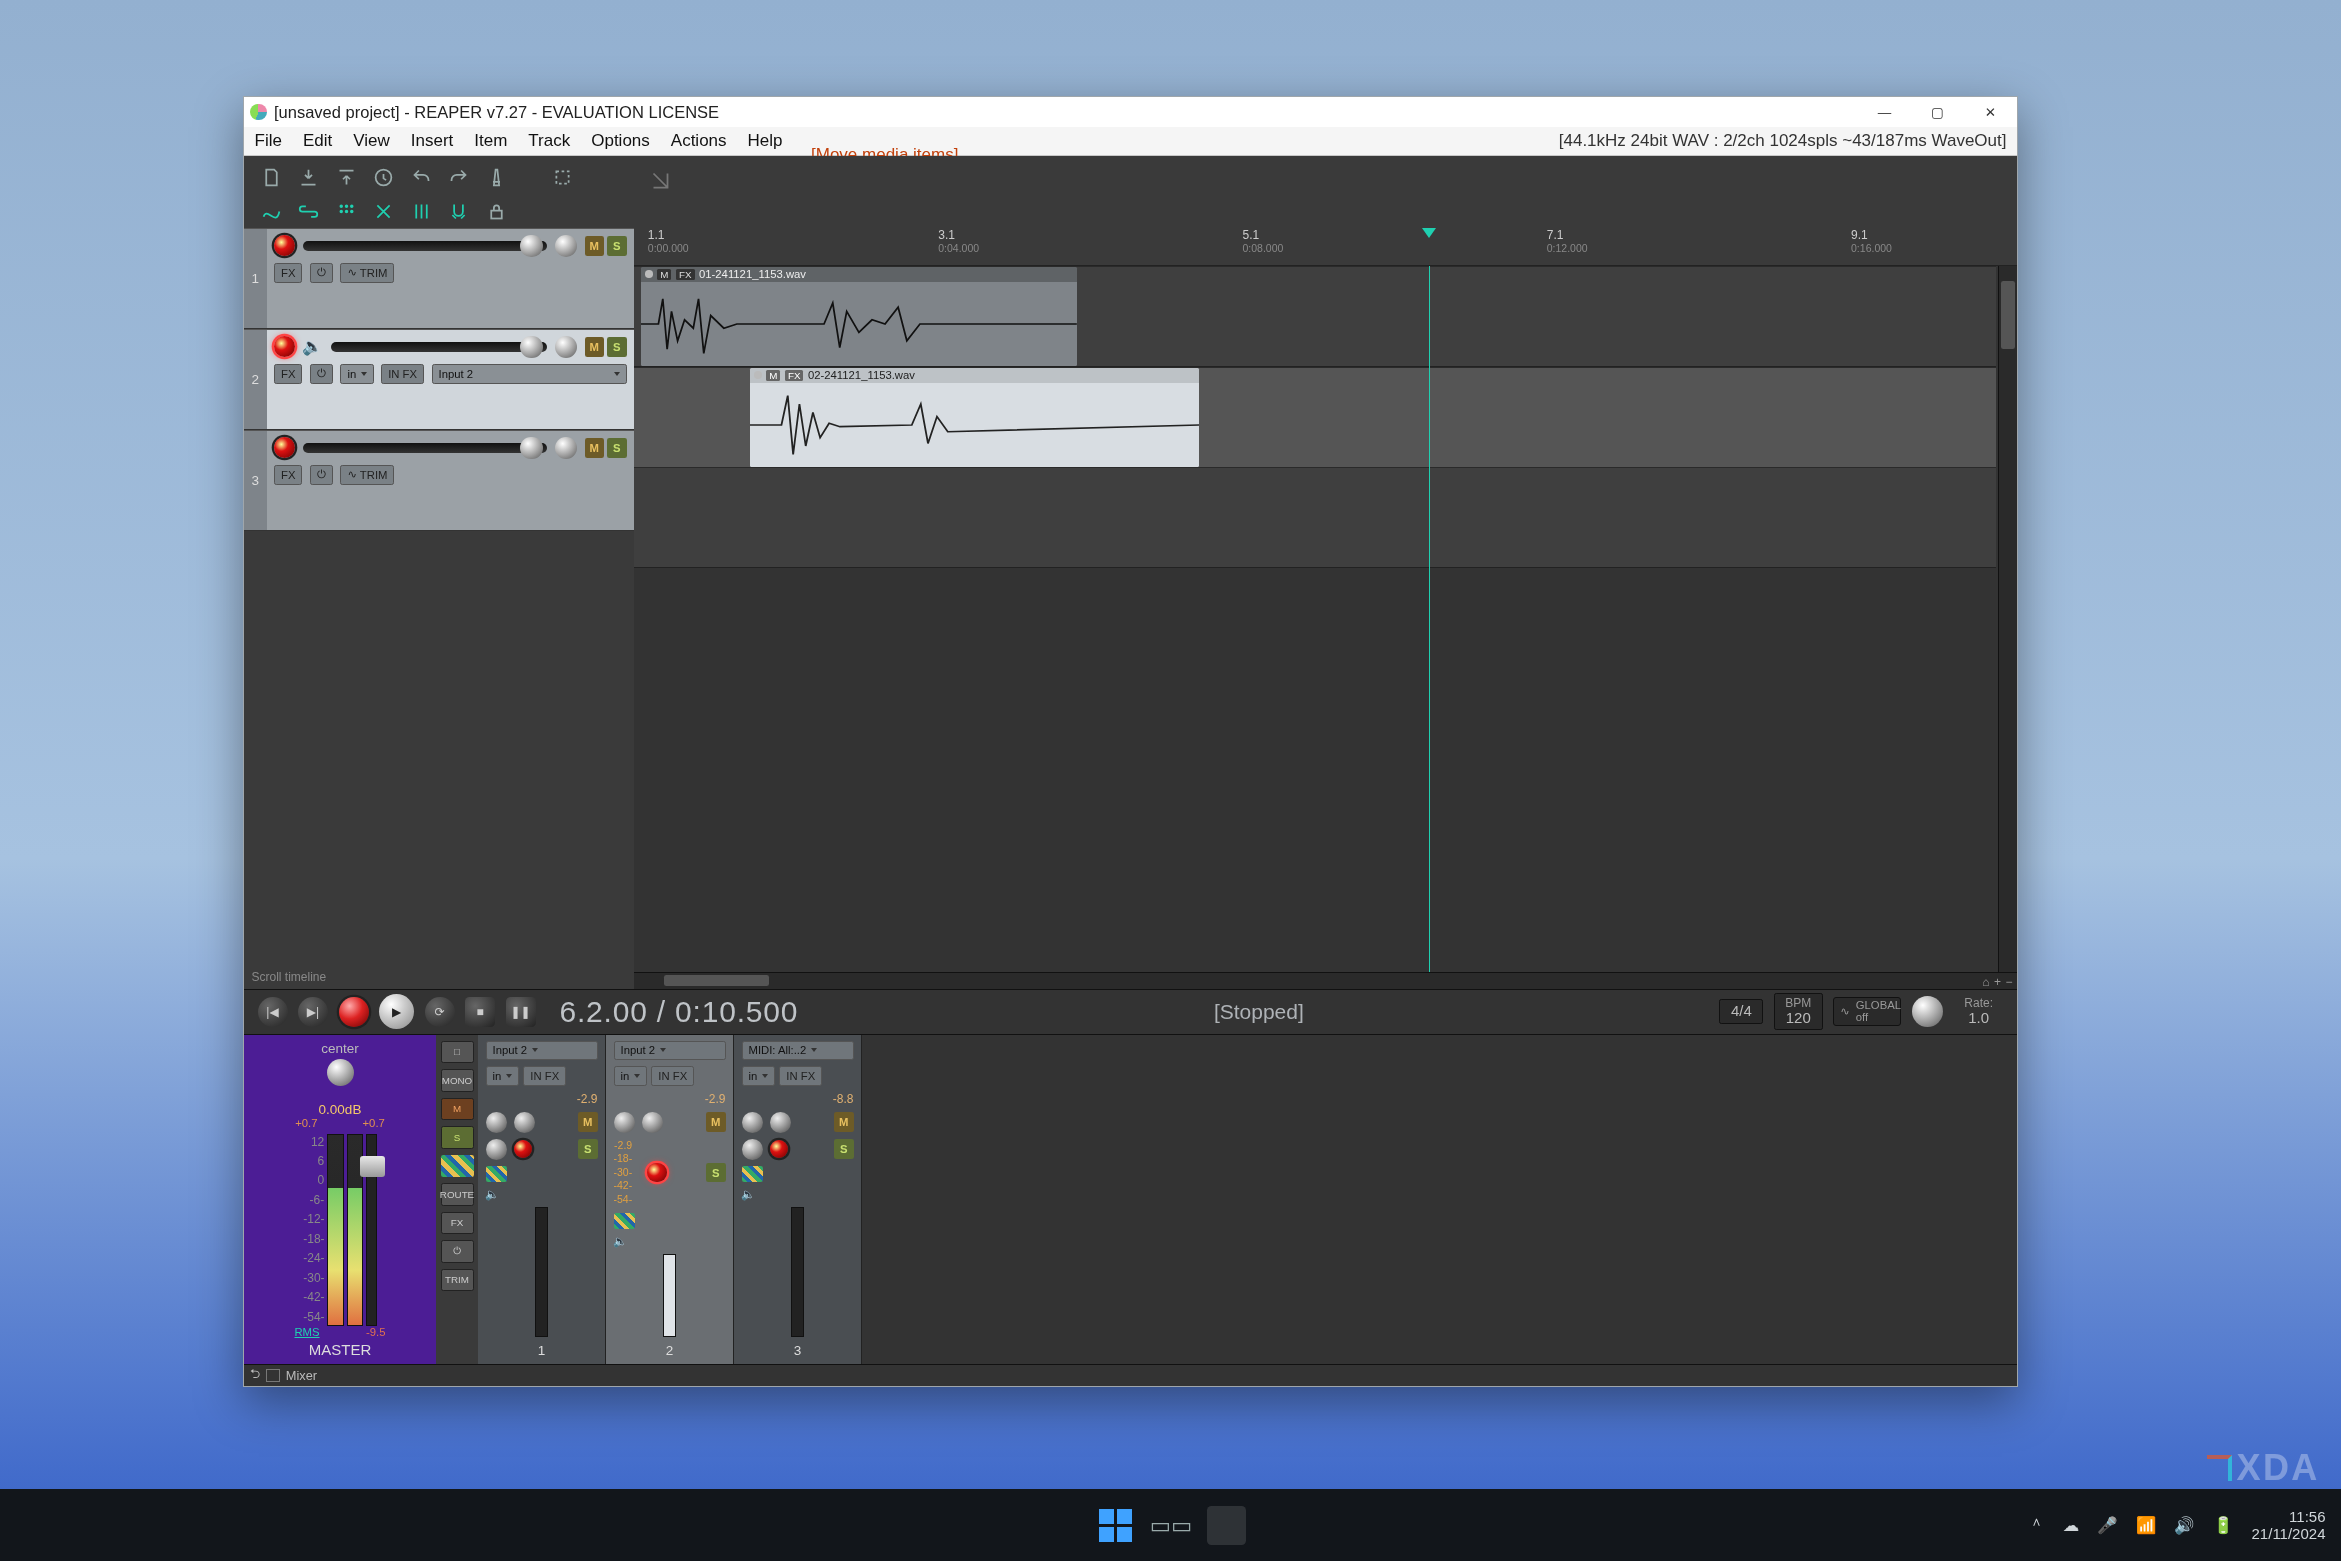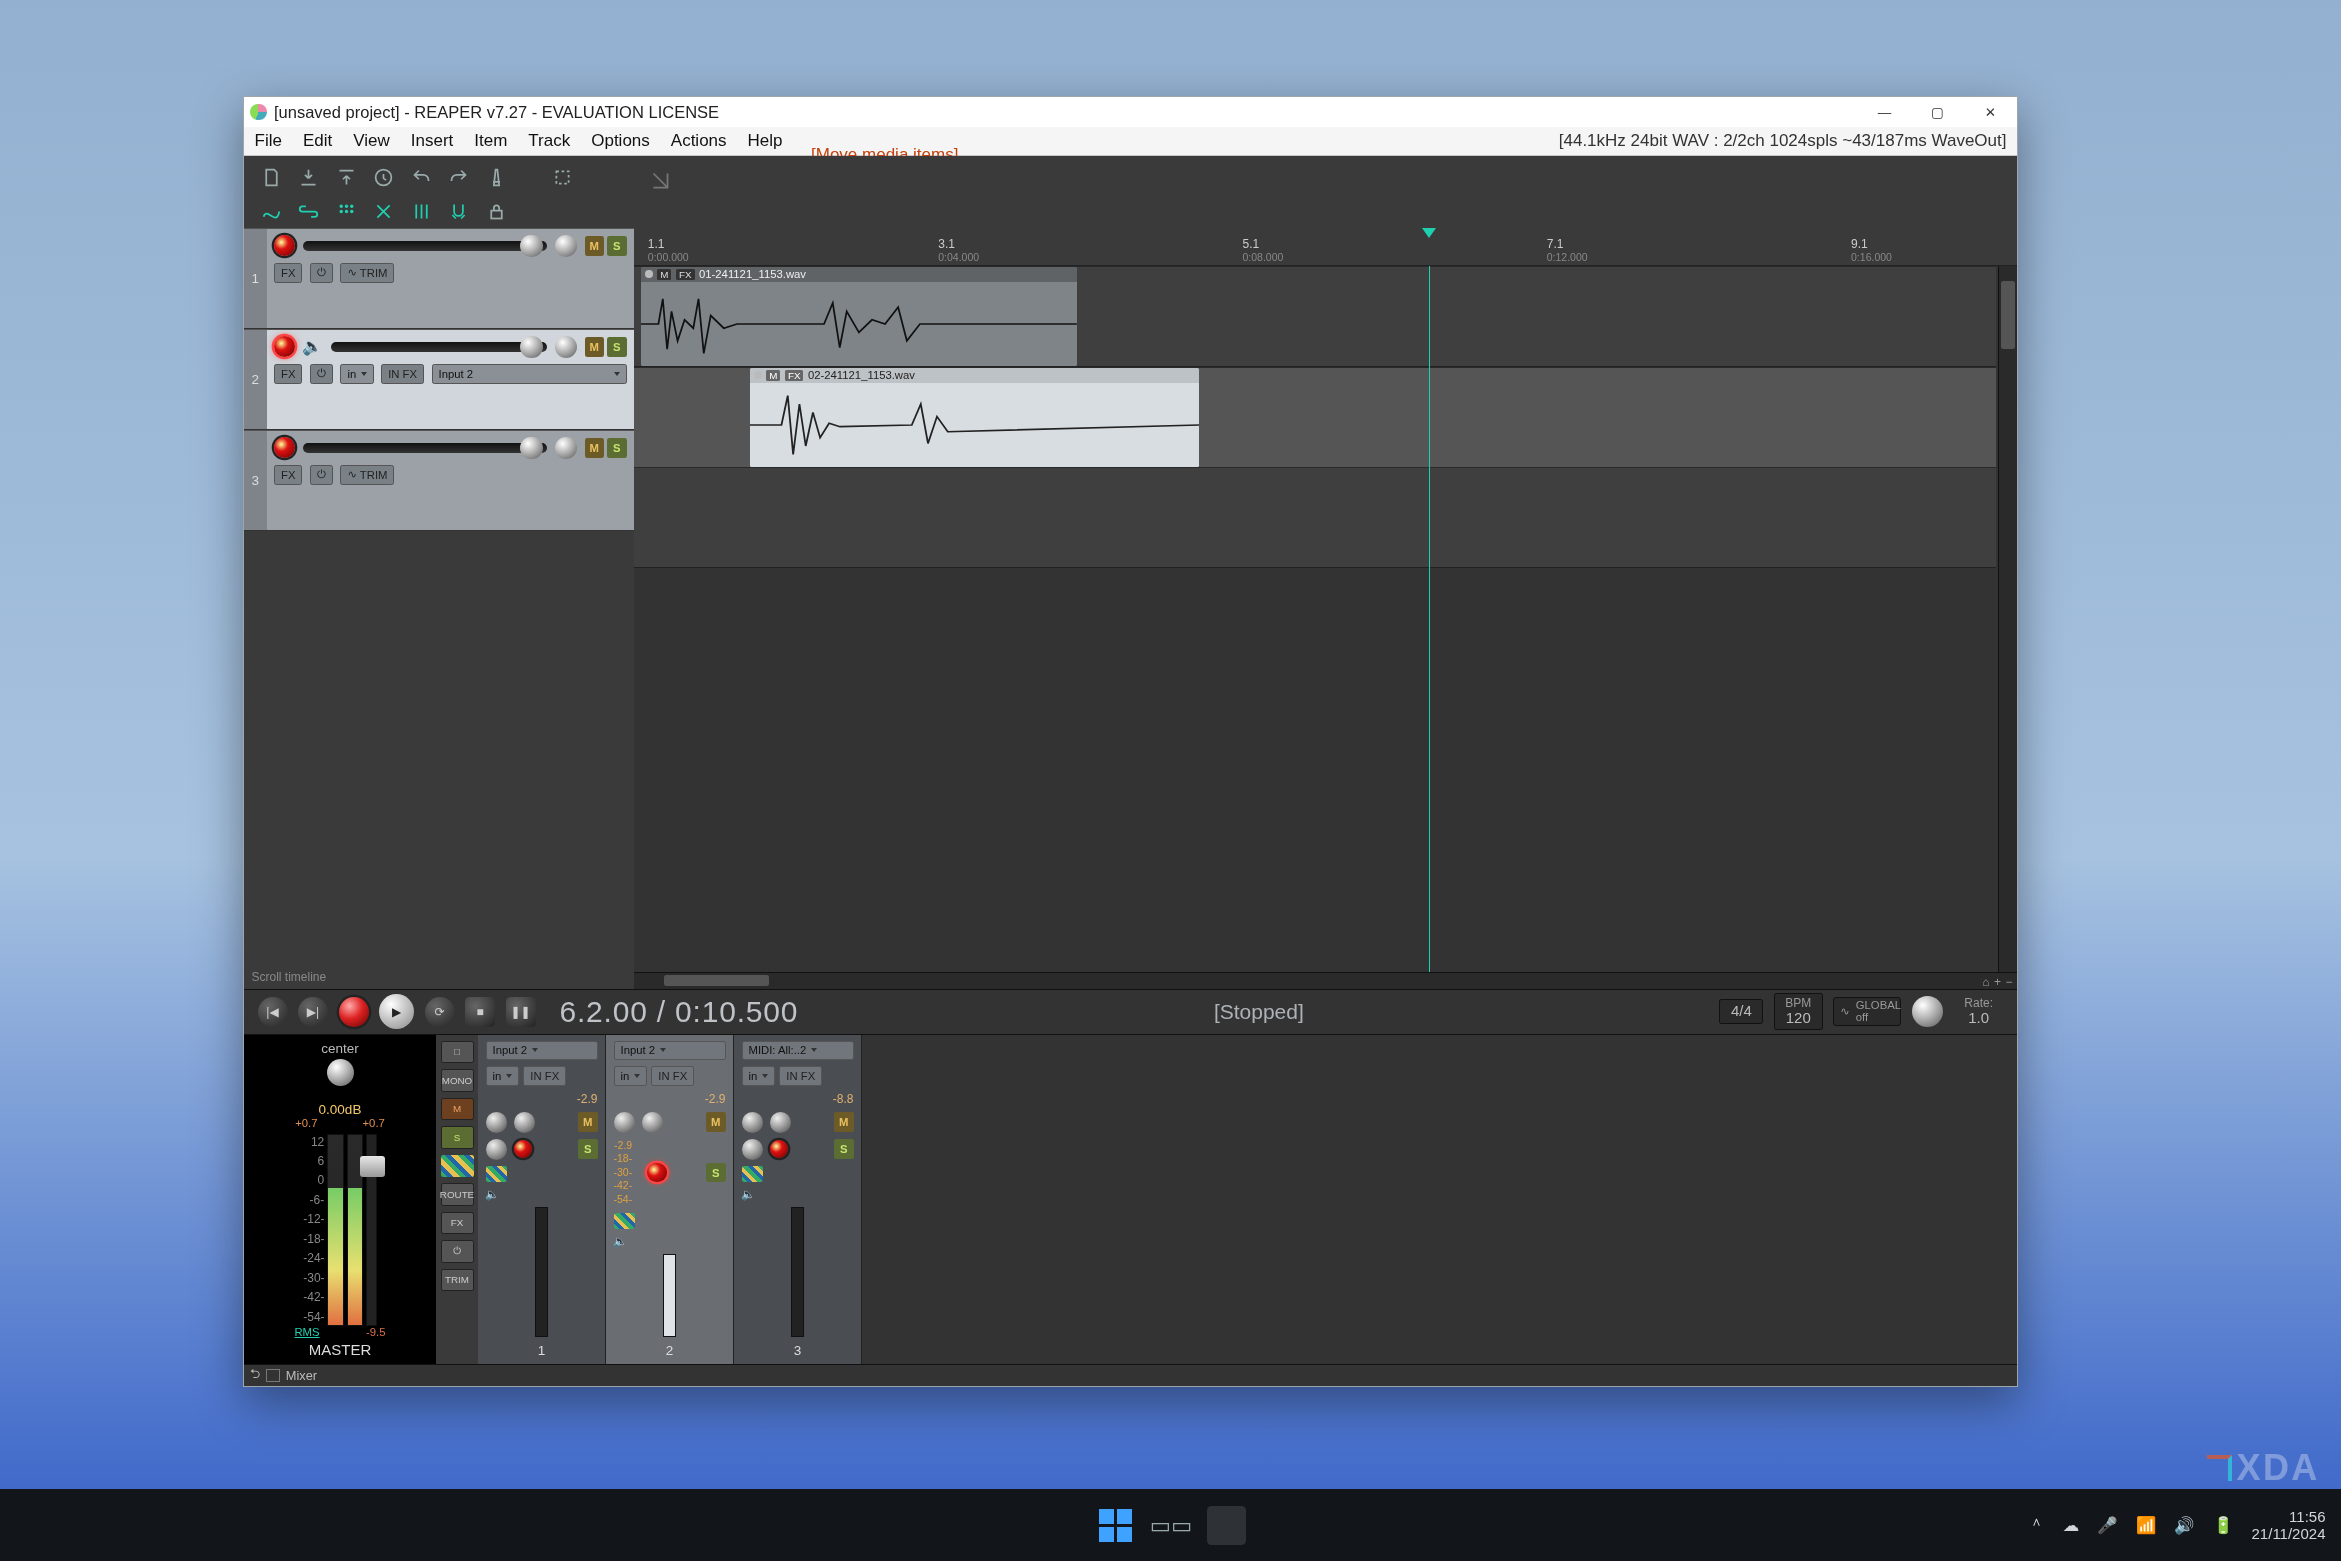--- a/index.html
+++ b/index.html
@@ -39,21 +39,21 @@
 .tbtn.t{color:#1fd0b0;} 
 .tbtn svg{width:21px;height:21px;fill:none;stroke:currentColor;stroke-width:2;}
 .toolbar .right{flex:1;display:flex;align-items:flex-start;justify-content:flex-start;padding:9px 0 0 10.5px;}
 .toolbar .strike{width:31.5px;height:31.5px;color:#777;}
 
 
 .main{flex:1;display:flex;min-height:0;}
 .tcp{width:390px;background:#3a3a3a;display:flex;flex-direction:column;}
 .arrange{flex:1;background:#3a3a3a;position:relative;display:flex;flex-direction:column;}
 .ruler{height:38px;background:#3a3a3a;border-bottom:0.8px solid #222;position:relative;font-size:12px;color:#aaa;}
-.ruler .tick{position:absolute;top:9px;}
+.ruler .tick{position:absolute;top:0;}
 .ruler .tick .bar{color:#ccc;}
 .ruler .tick .time{font-size:10.5px;color:#888;display:block;}
 .ruler .cursor-marker{position:absolute;top:0;}
 .ruler .cursor-marker::before{content:"";display:block;width:0;height:0;border-left:7.5px solid transparent;border-right:7.5px solid transparent;border-top:10.5px solid #1fd0b0;margin-left:-7.5px;}
 
 .lanes{flex:1;position:relative;background:#333;}
 .lane{position:absolute;left:0;right:21px;background:#3f3f3f;border-top:0.8px solid #2a2a2a;border-bottom:0.8px solid #222;}
 .lane.sel{background:#555;}
 .item{position:absolute;top:0;bottom:0;background:#7f8489;border-radius:1.5px;overflow:hidden;}
 .item.sel{background:#d8dde2;}
@@ -99,21 +99,21 @@
 .tp-btn.sq{border-radius:4.5px;}
 .bigtime{font-size:30px;color:#bfc3c7;margin-left:13.5px;letter-spacing:0.8px;font-weight:400;}
 .tp-status{flex:1;text-align:center;color:#aeb2b6;font-size:21px;}
 .tp-field{background:#2a2a2a;border:0.8px solid #111;padding:3px 10.5px;color:#bbb;font-size:15px;border-radius:2.3px;display:flex;flex-direction:column;align-items:center;line-height:1.1;}
 .tp-field .lbl{font-size:12px;color:#999;}
 .switch{width:68px;height:28.5px;border-radius:3px;background:#2a2a2a;border:0.8px solid #111;display:flex;align-items:center;gap:6px;padding:0 6px;color:#999;font-size:11.3px;}
 .switch .knob{width:16.5px;height:16.5px;border-radius:50%;background:#888;}
 
 
 .mixer{height:330px;background:#333;border-top:0.8px solid #111;display:flex;}
-.master{width:192px;background:#000000;display:flex;flex-direction:column;align-items:center;padding:6px;font-size:12px;color:#bbb;}
+.master{width:192px;background:#4c1d95;display:flex;flex-direction:column;align-items:center;padding:6px;font-size:12px;color:#bbb;}
 .master .clab{font-size:13.5px;margin-bottom:3px;}
 .knob-lg{width:27px;height:27px;border-radius:50%;background:radial-gradient(circle at 35% 30%,#fff,#bbb 40%,#555);}
 .db{color:#f5c96a;font-size:13.5px;margin-top:16.5px;}
 .plusminus{display:flex;gap:45px;font-size:11.3px;color:#e09050;}
 .vfader{position:relative;flex:1;width:100%;display:flex;justify-content:center;gap:3px;margin-top:4.5px;}
 .vfader .scale{width:21px;display:flex;flex-direction:column;justify-content:space-between;font-size:12px;color:#888;text-align:right;}
 .vfader .scale span{line-height:1.4;}
 .vfader .meterbar{width:16.5px;background:linear-gradient(#2a2a2a,#222);border:0.8px solid #111;position:relative;}
 .vfader .meterbar .fill{position:absolute;bottom:0;left:0;right:0;background:linear-gradient(#7c6,#e8e070 60%,#e07040);}
 .vfader .slider-track{width:10.5px;background:#222;border:0.8px solid #111;position:relative;}

